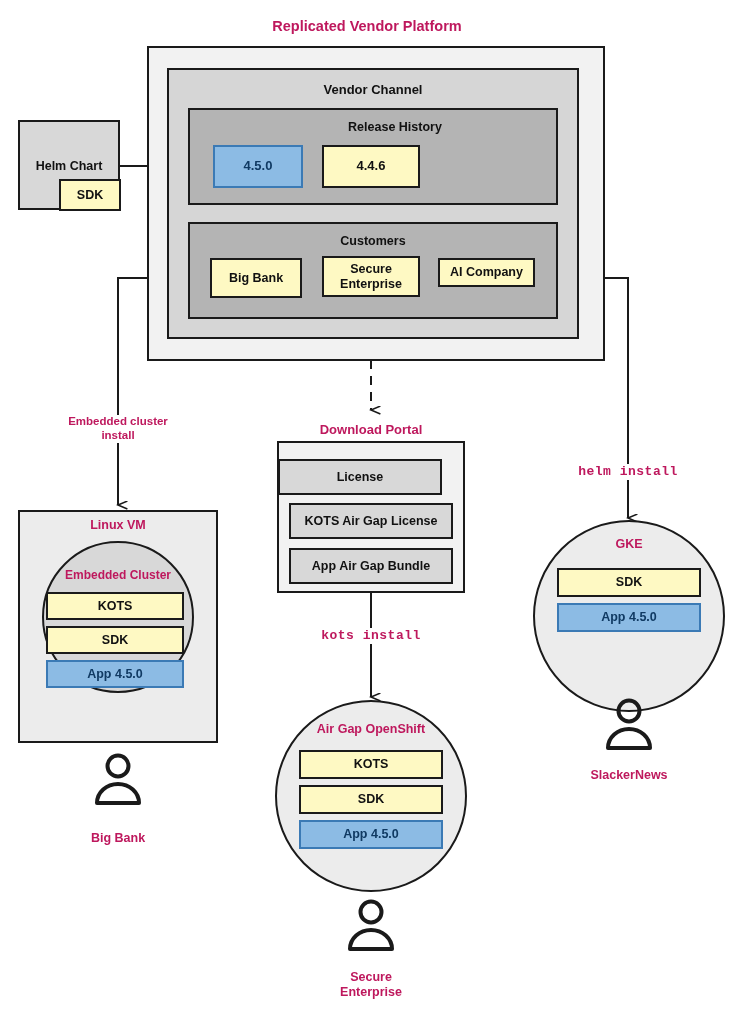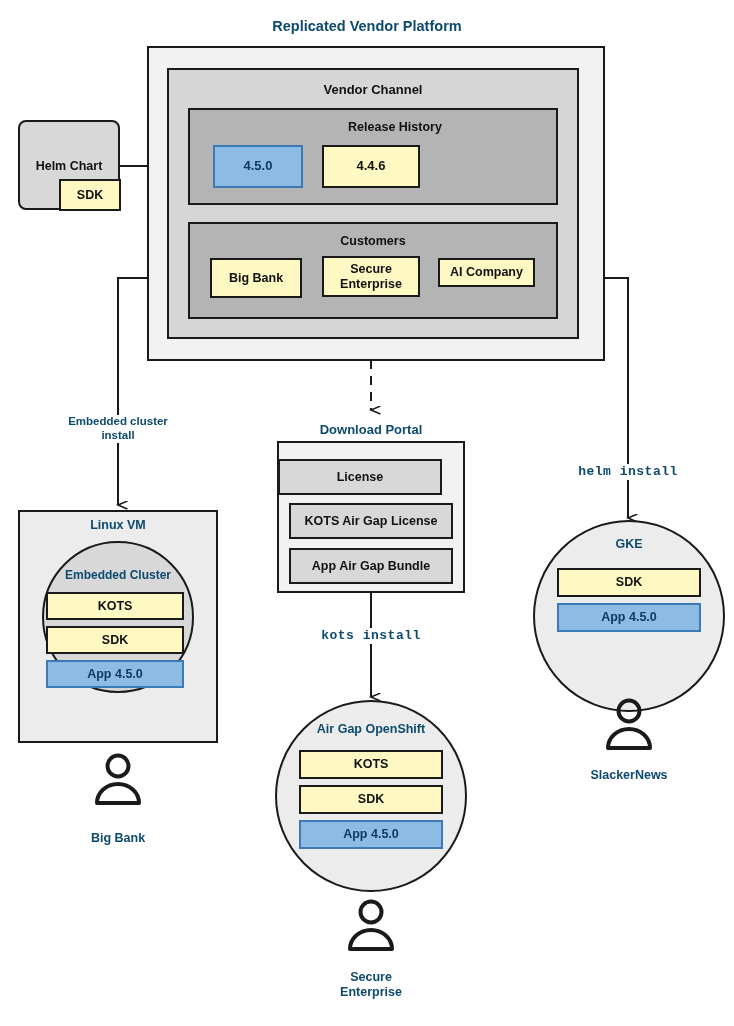--- a/index.html
+++ b/index.html
@@ -46,21 +46,21 @@
   .circle {
     border-radius: 50%;
     background: #ececec;
     border: 2.5px solid #1a1a1a;
   }
 
   
   .label {
     position: absolute;
     font-weight: bold;
-    color: #0c4a6e;
+    color: #be185d;
     text-align: center;
     line-height: 1.2;
   }
   .mono {
     font-family: "Liberation Mono", "DejaVu Sans Mono", monospace;
     font-weight: bold;
     letter-spacing: 0.5px;
   }
 
   
@@ -122,21 +122,21 @@
   <div class="abs box white" style="left:322px; top:145px; width:98px; height:43px; font-size:13px;">4.4.6</div>
 
   <div class="abs group" style="left:188px; top:222px; width:370px; height:97px; border:2px solid #1a1a1a;">
     <div class="caption" style="top:10px; font-size:12.5px;">Customers</div>
   </div>
   <div class="abs box white" style="left:210px; top:258px; width:92px; height:40px; font-size:12.5px;">Big Bank</div>
   <div class="abs box white" style="left:322px; top:256px; width:98px; height:41px; font-size:12.5px; padding:0 4px;">Secure Enterprise</div>
   <div class="abs box white" style="left:438px; top:258px; width:97px; height:29px; font-size:12.5px;">AI Company</div>
 
   <div class="abs box lgray" style="left:18px; top:120px; width:102px; height:90px; font-size:12.5px;
-              align-items:flex-start; padding-top:37px;border-radius:8px;">Helm Chart</div>
+              align-items:flex-start; padding-top:37px;">Helm Chart</div>
   <div class="abs box white" style="left:59px; top:179px; width:62px; height:32px; font-size:12.5px;">SDK</div>
 
   <div class="label" style="left:48px; top:415px; width:140px; font-size:11.5px; background:#ffffff;">
     <div>Embedded cluster</div>
     <div>install</div>
   </div>
 
   <div class="label mono" style="left:296px; top:628px; width:150px; font-size:13px; background:#ffffff;">kots install</div>
 
   <div class="label mono" style="left:553px; top:416px; width:150px; font-size:13px; background:#ffffff;margin-top:48px;">helm install</div>

